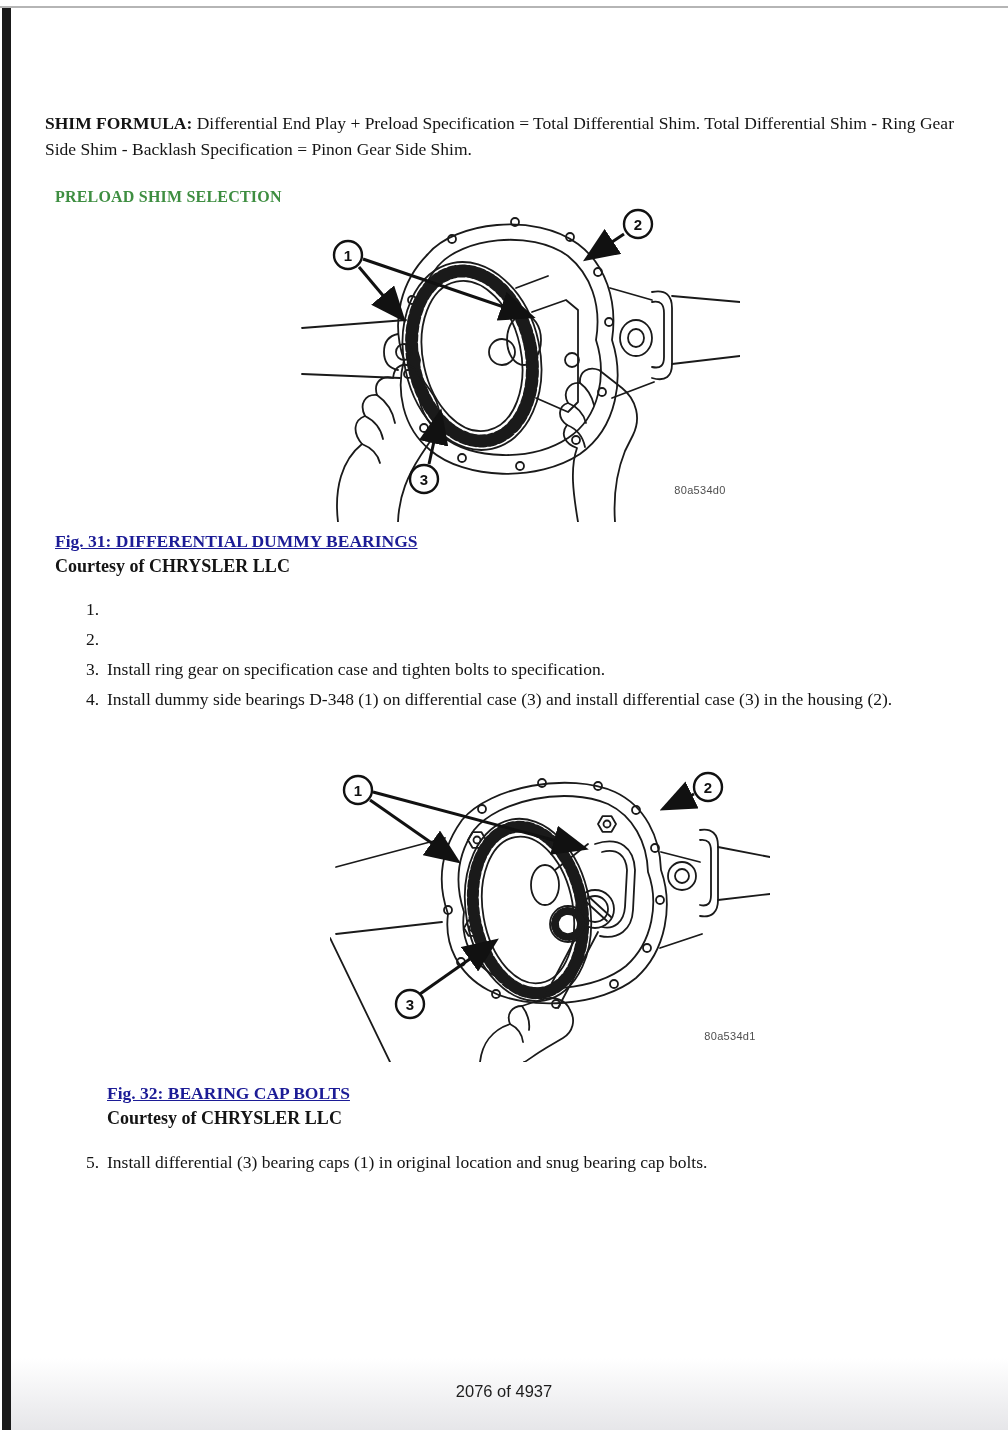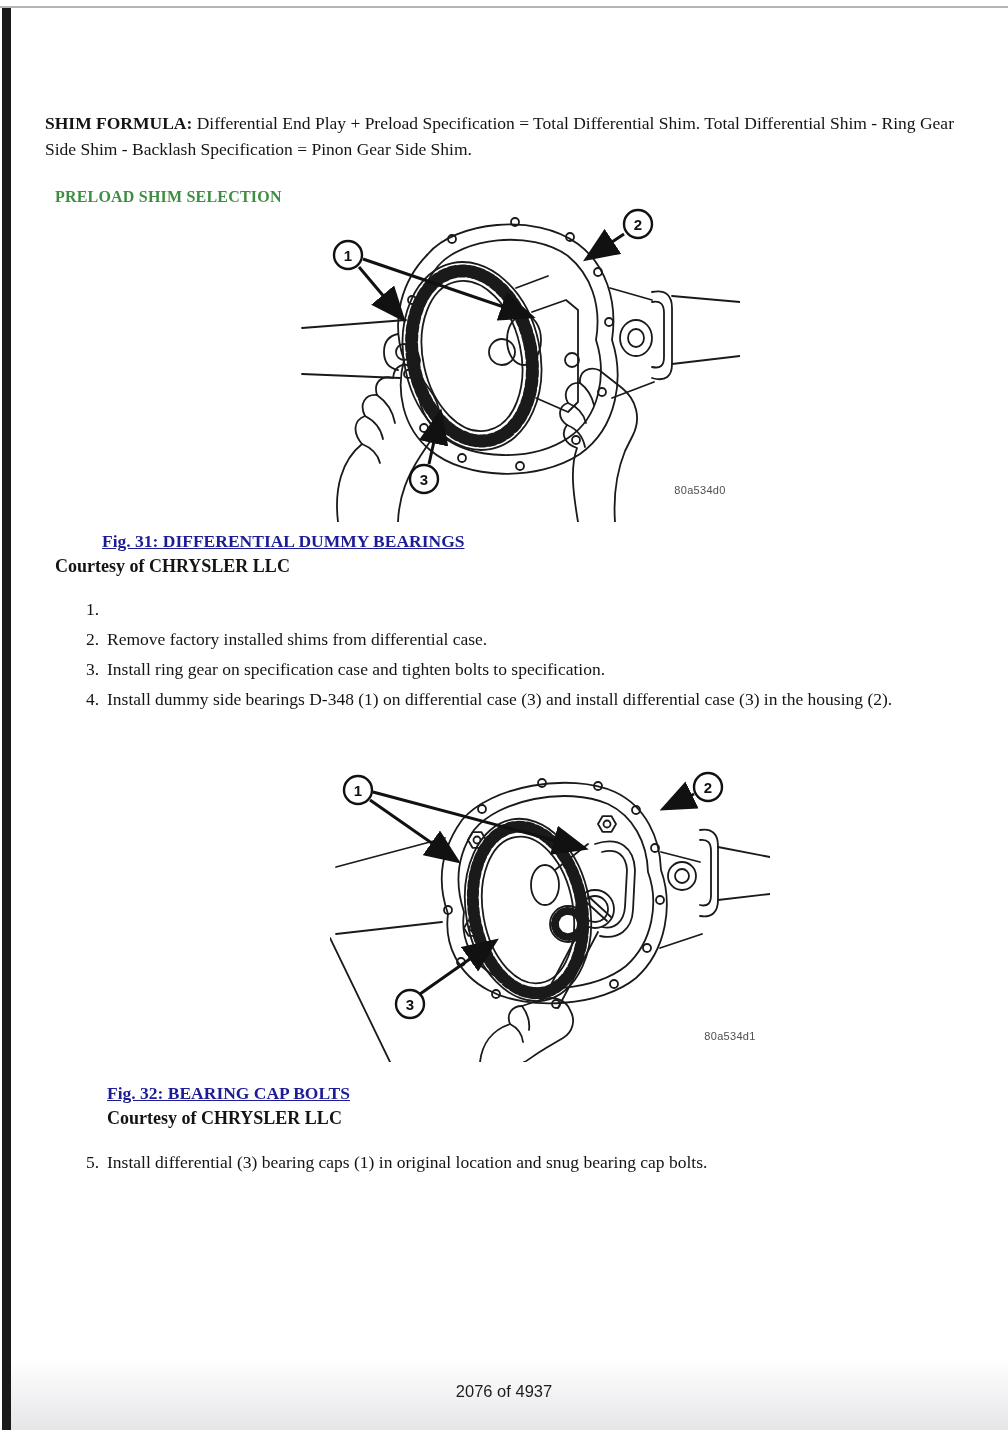--- a/index.html
+++ b/index.html
@@ -14,21 +14,21 @@
   .intro { position:absolute; left:55px; top:50px; width:920px; font-size:17.5px; }
   .shim { position:absolute; left:45px; top:92px; width:930px; font-size:17.5px; line-height:26px; }
   .shim b { font-weight:bold; }
   .green-heading { position:absolute; left:55px; top:157px; font-size:16px; font-weight:bold;
     color:var(--heading-green,#3e8e41); letter-spacing:.2px;margin-top:31px; }
   .figure { position:absolute; }
   .fig1 { left:280px; top:192px; width:460px; height:330px; }
   .fig2 { left:330px; top:752px; width:440px; height:310px; }
   .figcap { position:absolute; font-size:17.5px; font-weight:bold; color:var(--link-blue,#1c1c96);
     text-decoration:underline; cursor:pointer; }
-  .cap31 { left:55px; top:531px;margin-left:47px; }
+  .cap31 { left:55px; top:531px; }
   .cap32 { left:107px; top:1083px;text-align:right; }
   .courtesy { position:absolute; font-size:18px; font-weight:bold; }
   .court31 { left:55px; top:556px; }
   .court32 { left:107px; top:1108px; }
   .step { position:absolute; left:86px; width:846px; font-size:17.5px; line-height:25px; display:flex; }
   .step .num { flex:none; width:21px; }
   .s1 { top:597px; } .s2 { top:627px; } .s3 { top:657px; } .s4 { top:687px; } .s5 { top:1150px; }
   .footer { position:absolute; top:1382px; left:0; width:1008px; text-align:center;
     font-family:"Liberation Sans", sans-serif; font-size:16.5px; color:#1d1d1d; }
   svg { display:block; }
@@ -145,21 +145,20 @@
   </div>
 
   <a class="figcap cap31">Fig. 31: DIFFERENTIAL DUMMY BEARINGS</a>
   <div class="courtesy court31">Courtesy of CHRYSLER LLC</div>
 
   <div class="step s1">
     <span class="num">1.</span>
   </div>
   <div class="step s2">
     <span class="num">2.</span>
-    <span>Remove factory installed shims from differential case.</span>
   </div>
   <div class="step s3">
     <span class="num">3.</span>
     <span>Install ring gear on specification case and tighten bolts to specification.</span>
   </div>
   <div class="step s4">
     <span class="num">4.</span>
     <span>Install dummy side bearings D-348 (1) on differential case (3) and install differential case (3) in the housing (2).</span>
   </div>
 

